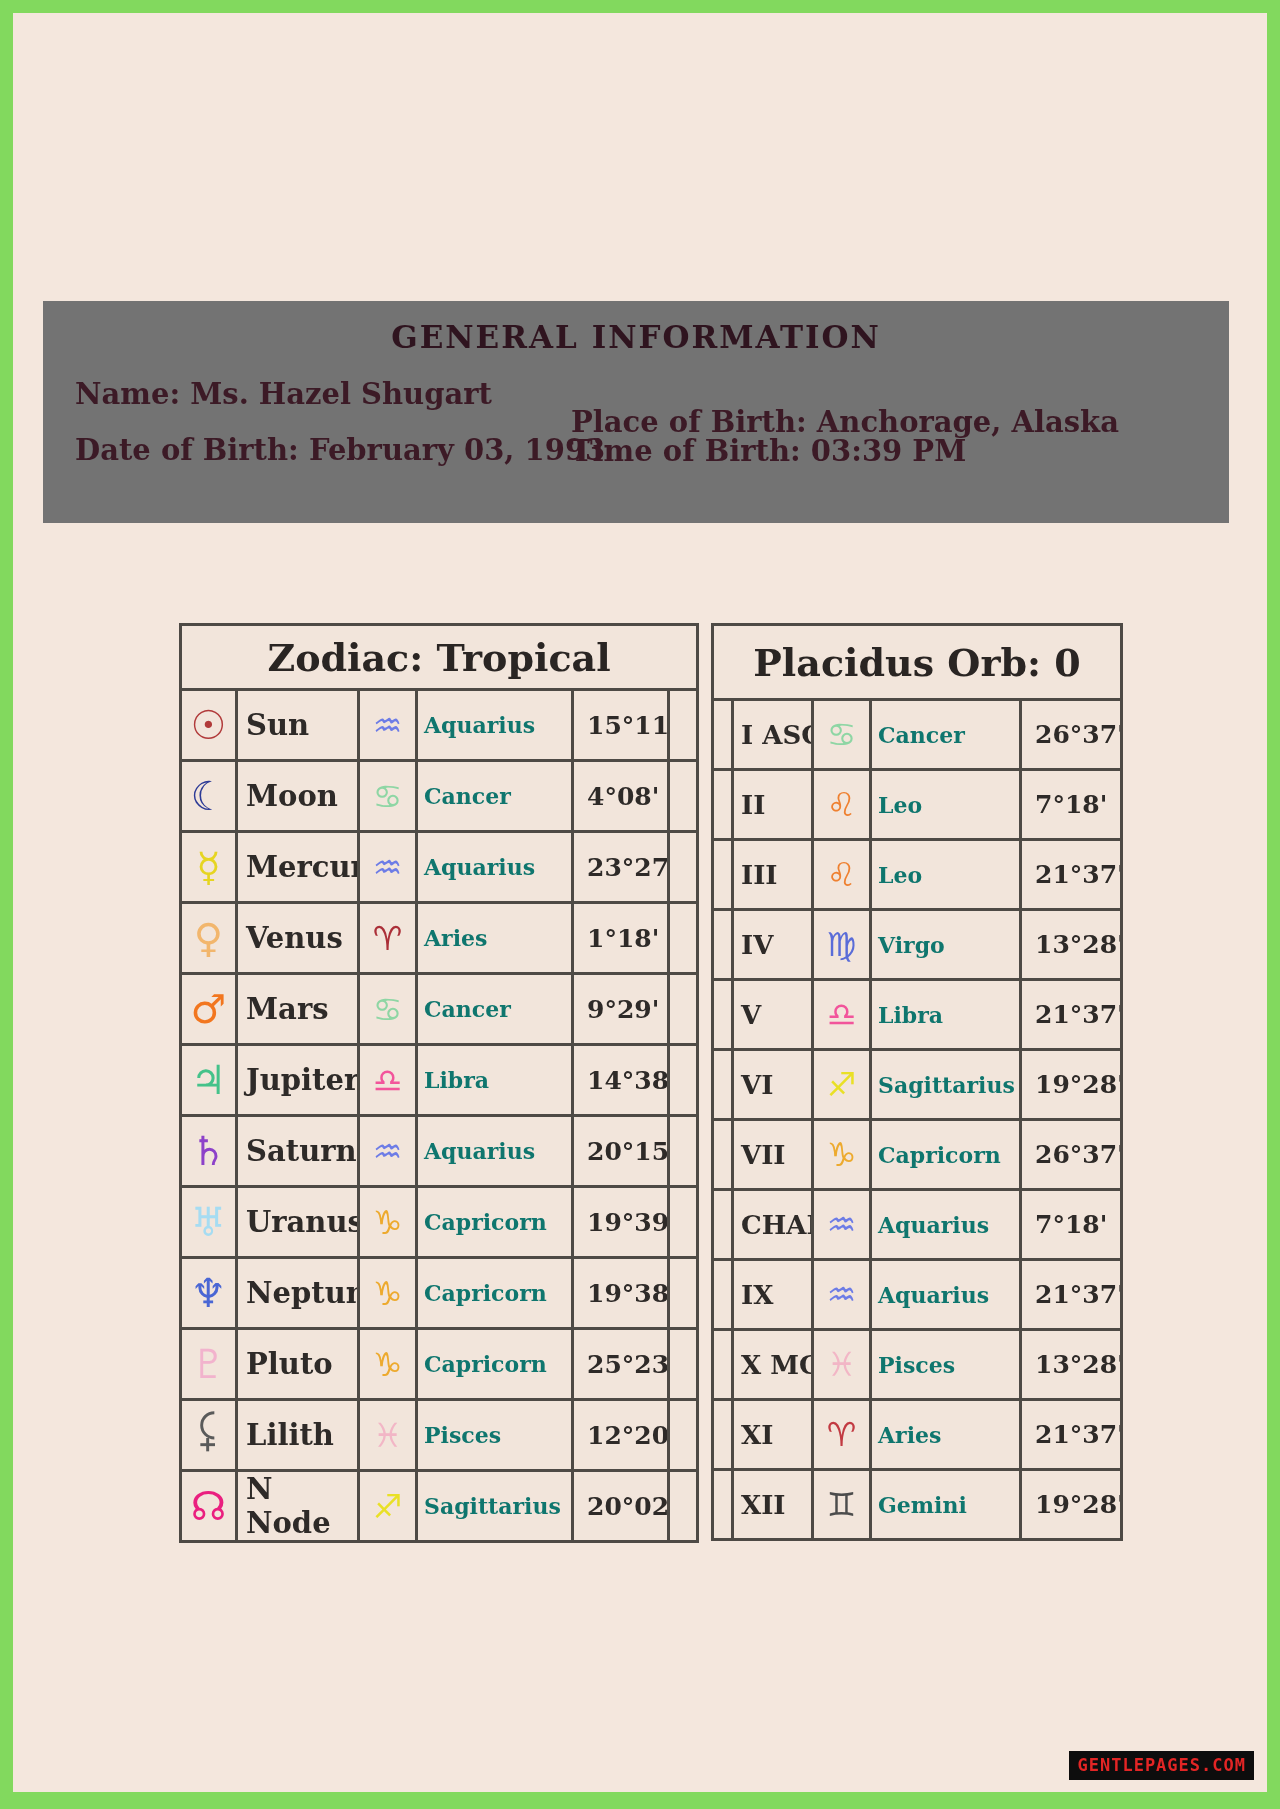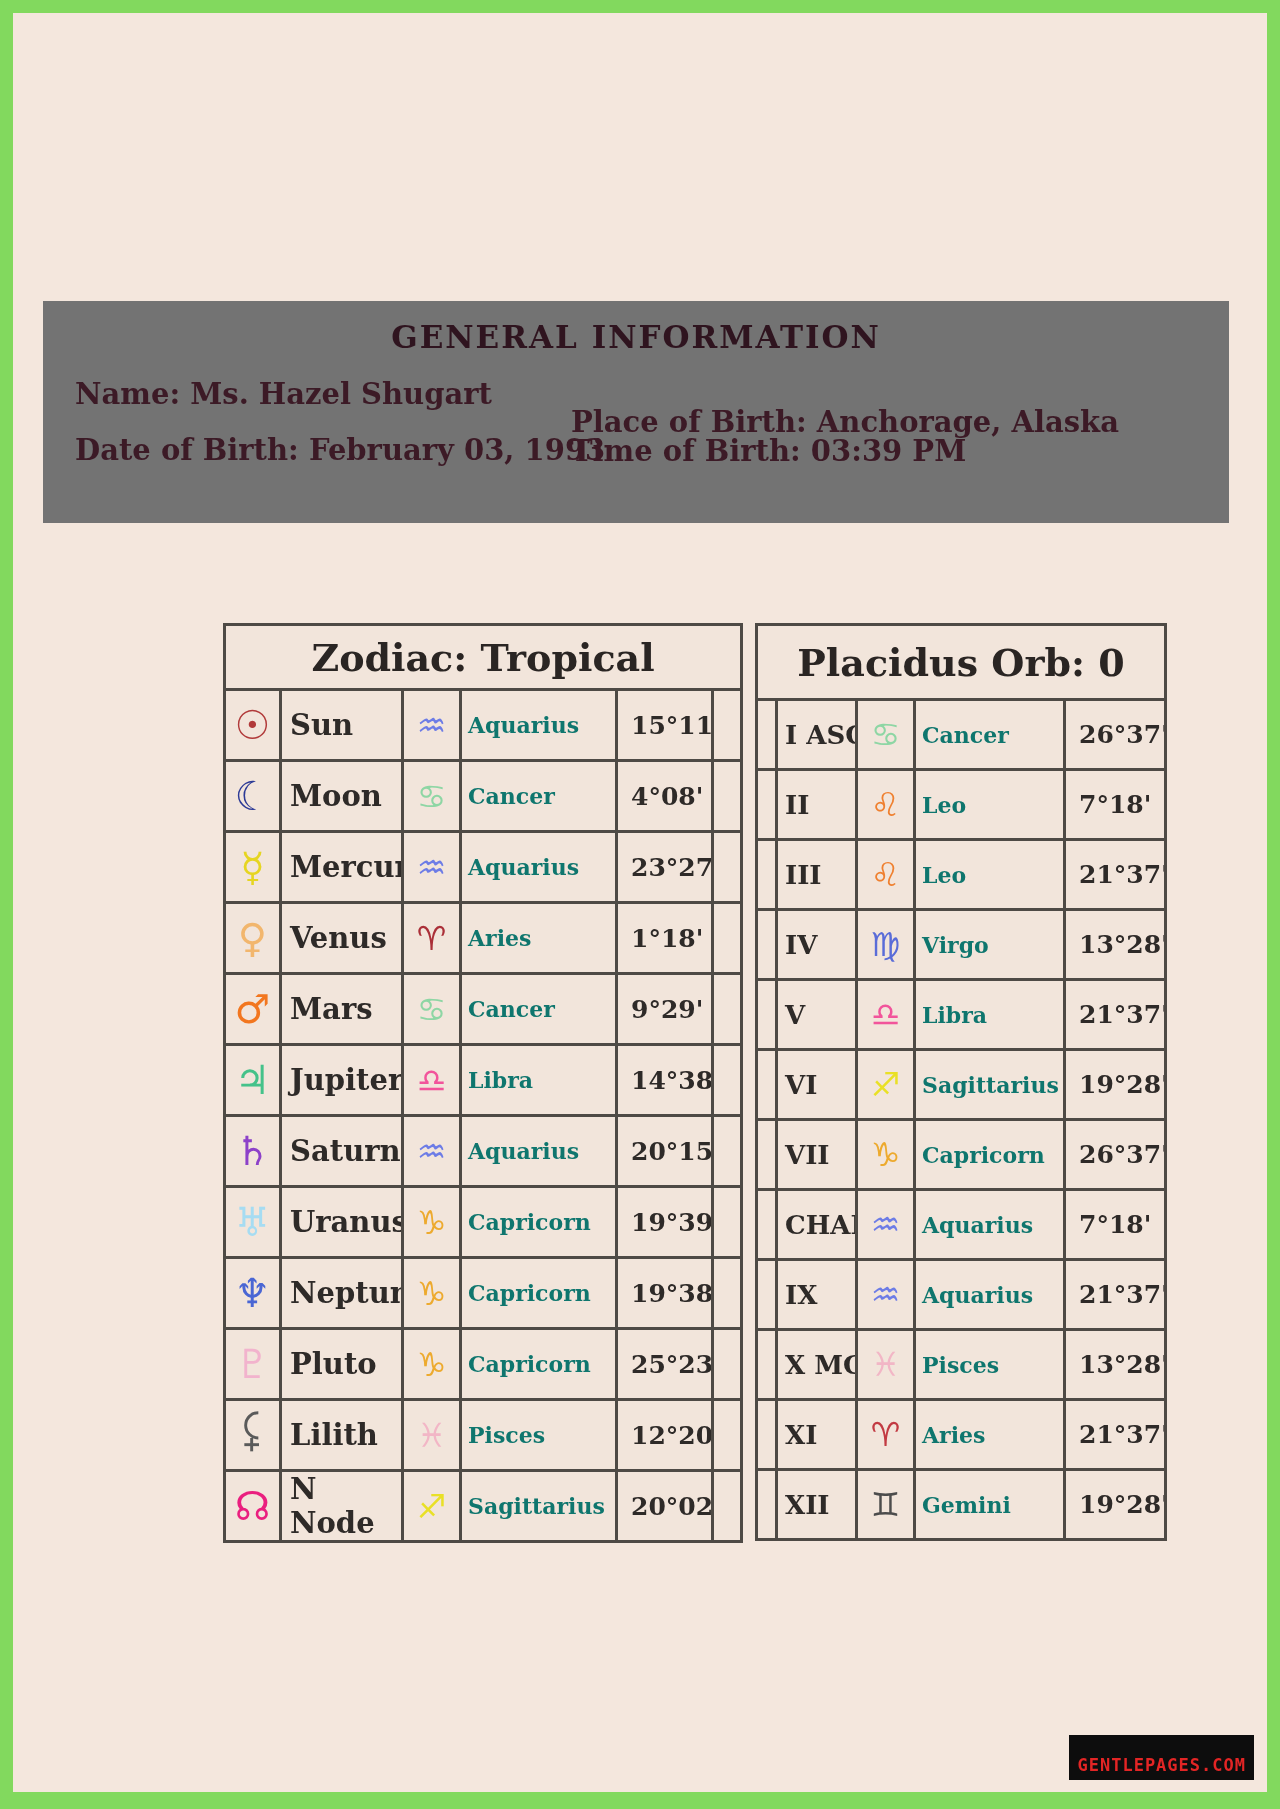--- a/index.html
+++ b/index.html
@@ -57,21 +57,21 @@
   
   .tables-wrap{
     position:absolute;left:166px;top:610px;
     display:flex;gap:12px;align-items:flex-start;
   }
   .gridtable{
     display:grid;
     border:3px solid #4e4a45;
     background:#f2e5db;
   }
-  .ztable{grid-template-columns:56px 122px 58px 156px 96px 26px;margin-left:44px;}
+  .ztable{grid-template-columns:56px 122px 58px 156px 96px 26px;}
   .htable{grid-template-columns:20px 80px 58px 150px 98px;}
   .thead{
     grid-column:1 / -1;
     display:flex;align-items:center;justify-content:center;
     font-size:38px;font-weight:700;color:#2a2523;
     border-bottom:3px solid #4e4a45;
   }
   .ztable .thead{height:62px;}
   .htable .thead{height:72px;}
   .cell{
@@ -112,21 +112,21 @@
   }
   
   .watermark{
     position:absolute;
     right:13px;bottom:12px;
     background:#0d0d0d;
     color:#e32525;
     font-family:"DejaVu Sans Mono", monospace;
     font-size:17px;font-weight:700;
     letter-spacing:1px;
-    padding:20px 8px 5px 8px;
+    padding:4px 8px 5px 8px;
   }
 </style>
 </head>
 <body>
 
 <div class="page">
 
 
   <div class="general-box">
     <div class="general-heading">GENERAL INFORMATION</div>

